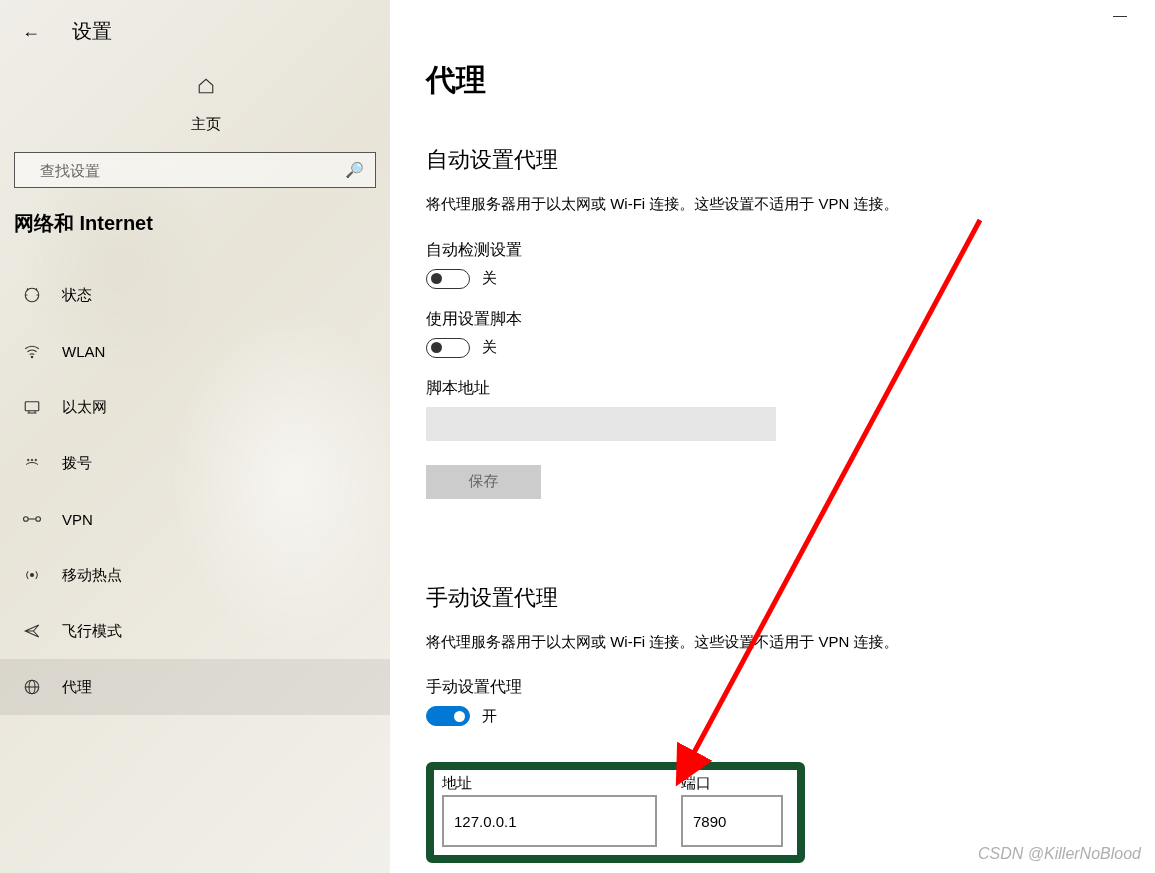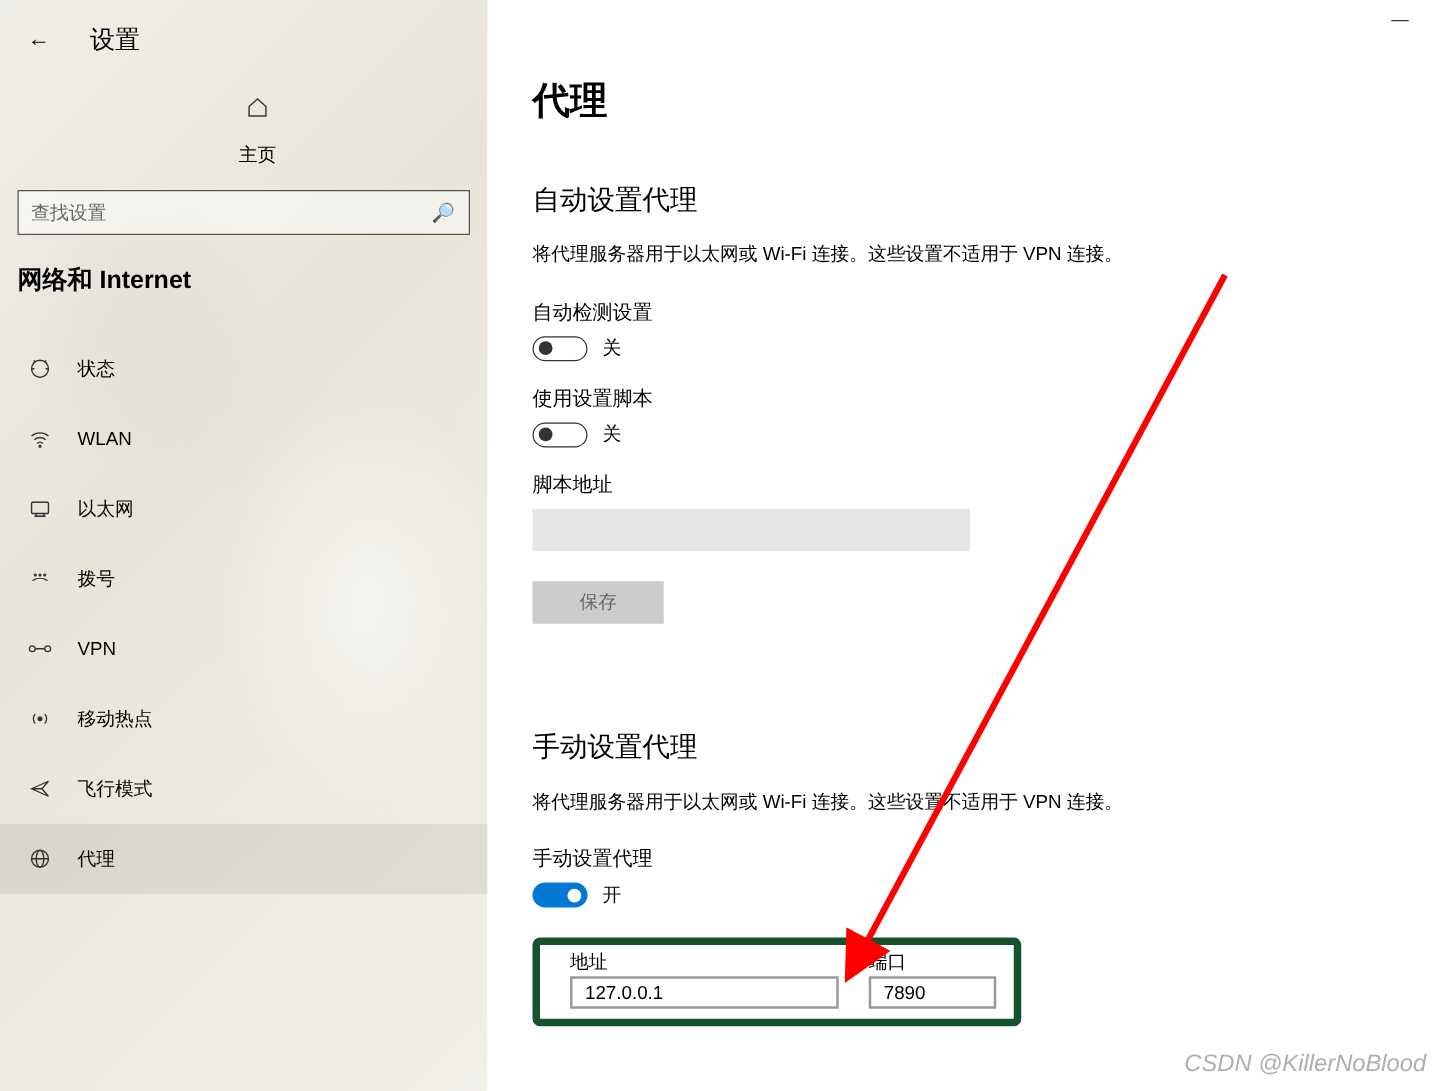--- a/index.html
+++ b/index.html
@@ -55,20 +55,21 @@
       height: 36px;
       padding: 0 10px;
     }
     .search-input {
       flex: 1;
       border: none;
       background: transparent;
       font-size: 15px;
       color: #555;
       outline: none;
+      margin-left: 15px;
     }
     .search-input::placeholder { color: #666; }
     .search-icon { font-size: 15px; transform: scaleX(-1); }
     .category-header {
       font-size: 20px;
       font-weight: 600;
       padding: 0 0 0 14px;
       margin-bottom: 30px;
     }
     .nav-item {
@@ -125,59 +126,59 @@
       background: #fff;
       left: auto; right: 4px;
     }
     .toggle-state { font-size: 15px; }
     .text-input-disabled {
       width: 350px; height: 34px;
       background: #e6e6e6;
       border: none;
     }
     .save-btn {
-      width: 105px; height: 34px;
+      width: 115px; height: 34px;
       background: #cccccc;
       border: none;
       color: #666;
       font-size: 15px;
       font-family: inherit;
       margin-top: 4px;
       margin-bottom: 40px;
     }
     .highlight-box {
-      border: 6px solid #14532d;
+      border: 8px solid #14532d;
       border-radius: 6px;
-      padding: 4px 14px 8px 24px;
+      padding: 4px 14px 8px 8px;
       display: inline-flex;
       gap: 24px;
-      margin-top: 4px;
+      margin-top: 16px;
     }
     .input-col { display: flex; flex-direction: column; }
     .input-label { font-size: 15px; margin-bottom: 2px; }
     .text-input {
-      height: 26px;
+      height: 52px;
       border: 2px solid #999;
       padding: 0 10px;
       font-size: 15px;
       font-family: inherit;
     }
     .addr-input { width: 215px; }
     .port-input { width: 102px; }
     .arrow-svg {
       position: absolute;
       top: 0; left: 0;
       pointer-events: none;
       z-index: 10;
     }
     .watermark {
       position: absolute;
       bottom: 10px;
       right: 14px;
-      font-size: 19px;
+      font-size: 16px;
       color: rgba(120,120,120,0.6);
       font-style: italic;
       z-index: 20;
       margin-left: 32px;
     }
   </style>
 </head>
 <body>
 
 <div class="container">

